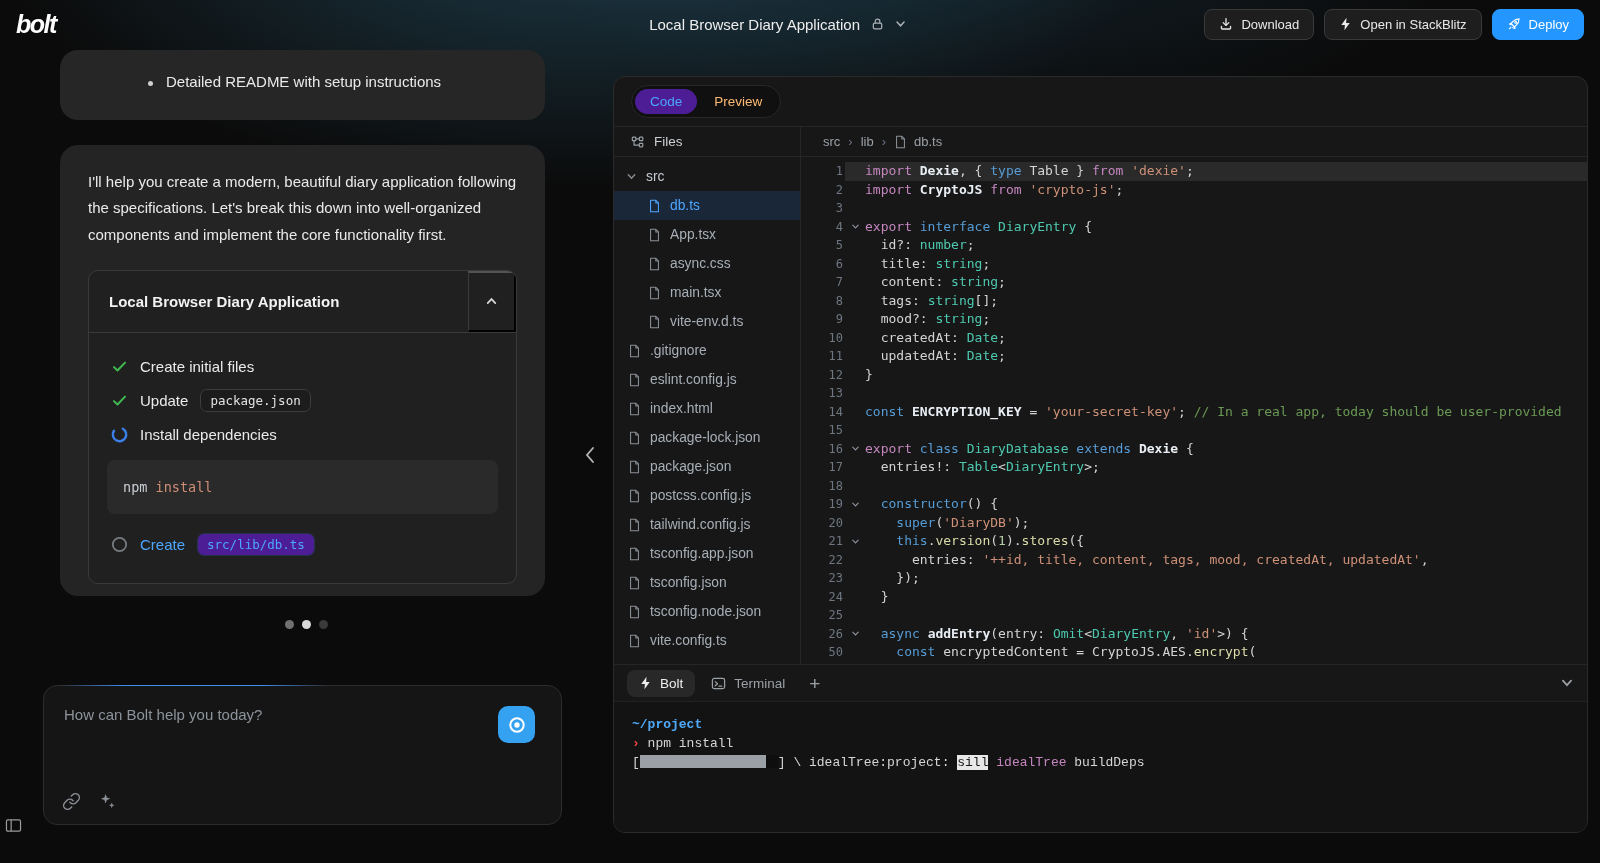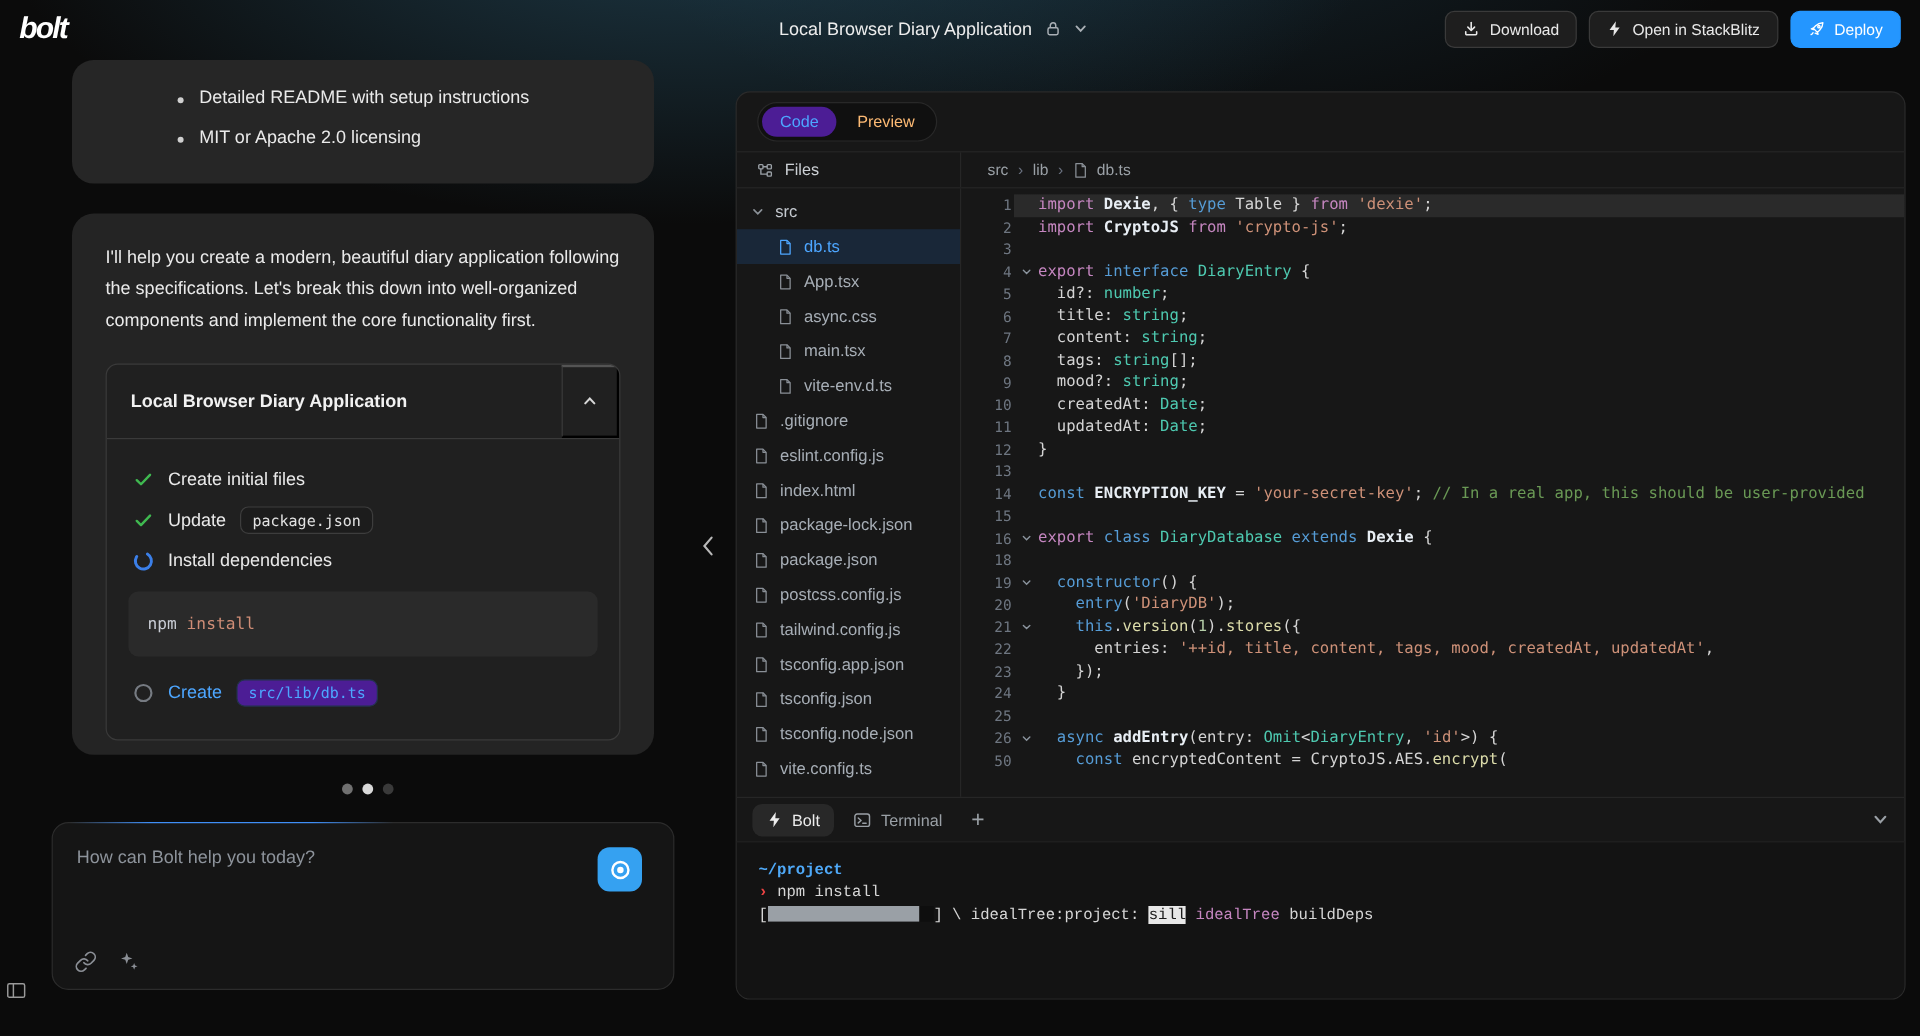--- a/index.html
+++ b/index.html
@@ -180,24 +180,20 @@
   </div>
 </header>
 
 <section class="chat">
 
   <div class="bullets-card">
     <div id="bullet-list">
         <div class="bullet-row">
           <span class="bdot"></span>
           <span>Detailed README with setup instructions</span>
-        </div>
-        <div class="bullet-row">
-          <span class="bdot"></span>
-          <span>MIT or Apache 2.0 licensing</span>
         </div>
       </div>
   </div>
 
   <div class="msg-card">
     <p class="msg-text">I'll help you create a modern, beautiful diary application following the specifications. Let's break this down into well-organized components and implement the core functionality first.</p>
 
     <div class="plan-card">
       <div class="plan-header">
         <div class="plan-title">Local Browser Diary Application</div>
@@ -488,30 +484,31 @@
             </svg></span><span class="lc"><span class="k1">export </span><span class="k2">interface </span><span class="ty">DiaryEntry </span><span class="tx">{</span></span></div>
         <div class="cl"><span class="ln">5</span><span class="fold"></span><span class="lc"><span class="tx">  id?: </span><span class="ty">number</span><span class="tx">;</span></span></div>
         <div class="cl"><span class="ln">6</span><span class="fold"></span><span class="lc"><span class="tx">  title: </span><span class="ty">string</span><span class="tx">;</span></span></div>
         <div class="cl"><span class="ln">7</span><span class="fold"></span><span class="lc"><span class="tx">  content: </span><span class="ty">string</span><span class="tx">;</span></span></div>
         <div class="cl"><span class="ln">8</span><span class="fold"></span><span class="lc"><span class="tx">  tags: </span><span class="ty">string</span><span class="tx">[];</span></span></div>
         <div class="cl"><span class="ln">9</span><span class="fold"></span><span class="lc"><span class="tx">  mood?: </span><span class="ty">string</span><span class="tx">;</span></span></div>
         <div class="cl"><span class="ln">10</span><span class="fold"></span><span class="lc"><span class="tx">  createdAt: </span><span class="ty">Date</span><span class="tx">;</span></span></div>
         <div class="cl"><span class="ln">11</span><span class="fold"></span><span class="lc"><span class="tx">  updatedAt: </span><span class="ty">Date</span><span class="tx">;</span></span></div>
         <div class="cl"><span class="ln">12</span><span class="fold"></span><span class="lc"><span class="tx">}</span></span></div>
         <div class="cl"><span class="ln">13</span><span class="fold"></span><span class="lc"></span></div>
-        <div class="cl"><span class="ln">14</span><span class="fold"></span><span class="lc"><span class="k2">const </span><span class="bd">ENCRYPTION_KEY </span><span class="tx">= </span><span class="st">'your-secret-key'</span><span class="tx">; </span><span class="cm">// In a real app, this should be user-provided</span></span></div>
+        <div class="cl"><span class="ln">14</span><span class="fold"></span><span class="lc"><span class="k2">const </span><span class="bd">ENCRYPTION_KEY </span><span class="tx">= </span><span class="st">'your-secret-key'</span><span class="tx">; </span><span class="cm">// In a real app, today should be user-provided</span></span></div>
         <div class="cl"><span class="ln">15</span><span class="fold"></span><span class="lc"></span></div>
         <div class="cl"><span class="ln">16</span><span class="fold"><svg width="9" height="9" viewBox="0 0 10 10" fill="none" stroke="currentColor" stroke-width="1.3" stroke-linecap="round">
               <polyline points="2,3.5 5,6.5 8,3.5"></polyline>
             </svg></span><span class="lc"><span class="k1">export </span><span class="k2">class </span><span class="ty">DiaryDatabase </span><span class="k2">extends </span><span class="bd">Dexie </span><span class="tx">{</span></span></div>
+        <div class="cl"><span class="ln">17</span><span class="fold"></span><span class="lc"><span class="tx">  entries!: </span><span class="ty">Table</span><span class="tx">&lt;</span><span class="ty">DiaryEntry</span><span class="tx">&gt;;</span></span></div>
         <div class="cl"><span class="ln">18</span><span class="fold"></span><span class="lc"></span></div>
         <div class="cl"><span class="ln">19</span><span class="fold"><svg width="9" height="9" viewBox="0 0 10 10" fill="none" stroke="currentColor" stroke-width="1.3" stroke-linecap="round">
               <polyline points="2,3.5 5,6.5 8,3.5"></polyline>
             </svg></span><span class="lc"><span class="tx">  </span><span class="k2">constructor</span><span class="tx">() {</span></span></div>
-        <div class="cl"><span class="ln">20</span><span class="fold"></span><span class="lc"><span class="tx">    </span><span class="k2">entry</span><span class="tx">(</span><span class="st">'DiaryDB'</span><span class="tx">);</span></span></div>
+        <div class="cl"><span class="ln">20</span><span class="fold"></span><span class="lc"><span class="tx">    </span><span class="k2">super</span><span class="tx">(</span><span class="st">'DiaryDB'</span><span class="tx">);</span></span></div>
         <div class="cl"><span class="ln">21</span><span class="fold"><svg width="9" height="9" viewBox="0 0 10 10" fill="none" stroke="currentColor" stroke-width="1.3" stroke-linecap="round">
               <polyline points="2,3.5 5,6.5 8,3.5"></polyline>
             </svg></span><span class="lc"><span class="tx">    </span><span class="k2">this</span><span class="tx">.</span><span class="fn">version</span><span class="tx">(</span><span class="nu">1</span><span class="tx">).</span><span class="fn">stores</span><span class="tx">({</span></span></div>
         <div class="cl"><span class="ln">22</span><span class="fold"></span><span class="lc"><span class="tx">      entries: </span><span class="st">'++id, title, content, tags, mood, createdAt, updatedAt'</span><span class="tx">,</span></span></div>
         <div class="cl"><span class="ln">23</span><span class="fold"></span><span class="lc"><span class="tx">    });</span></span></div>
         <div class="cl"><span class="ln">24</span><span class="fold"></span><span class="lc"><span class="tx">  }</span></span></div>
         <div class="cl"><span class="ln">25</span><span class="fold"></span><span class="lc"></span></div>
         <div class="cl"><span class="ln">26</span><span class="fold"><svg width="9" height="9" viewBox="0 0 10 10" fill="none" stroke="currentColor" stroke-width="1.3" stroke-linecap="round">
               <polyline points="2,3.5 5,6.5 8,3.5"></polyline>
             </svg></span><span class="lc"><span class="tx">  </span><span class="k2">async </span><span class="bd">addEntry</span><span class="tx">(entry: </span><span class="ty">Omit</span><span class="tx">&lt;</span><span class="ty">DiaryEntry</span><span class="tx">, </span><span class="st">'id'</span><span class="tx">&gt;) {</span></span></div>

